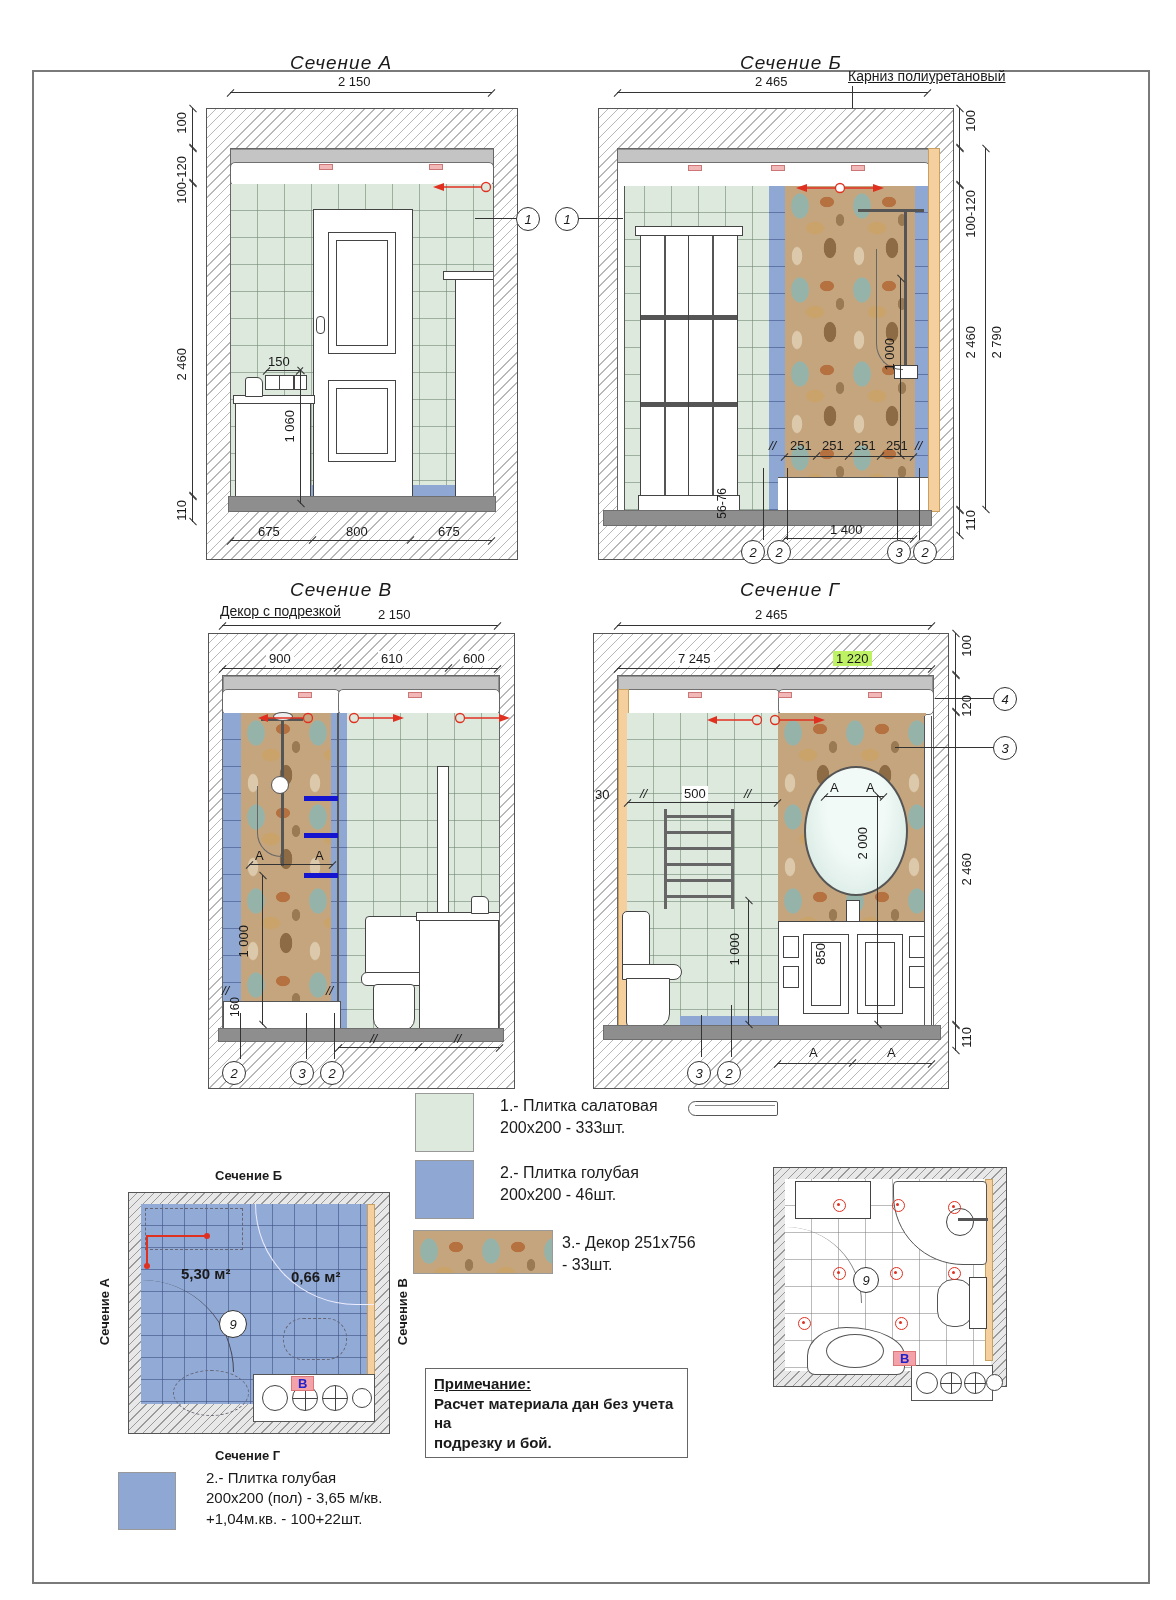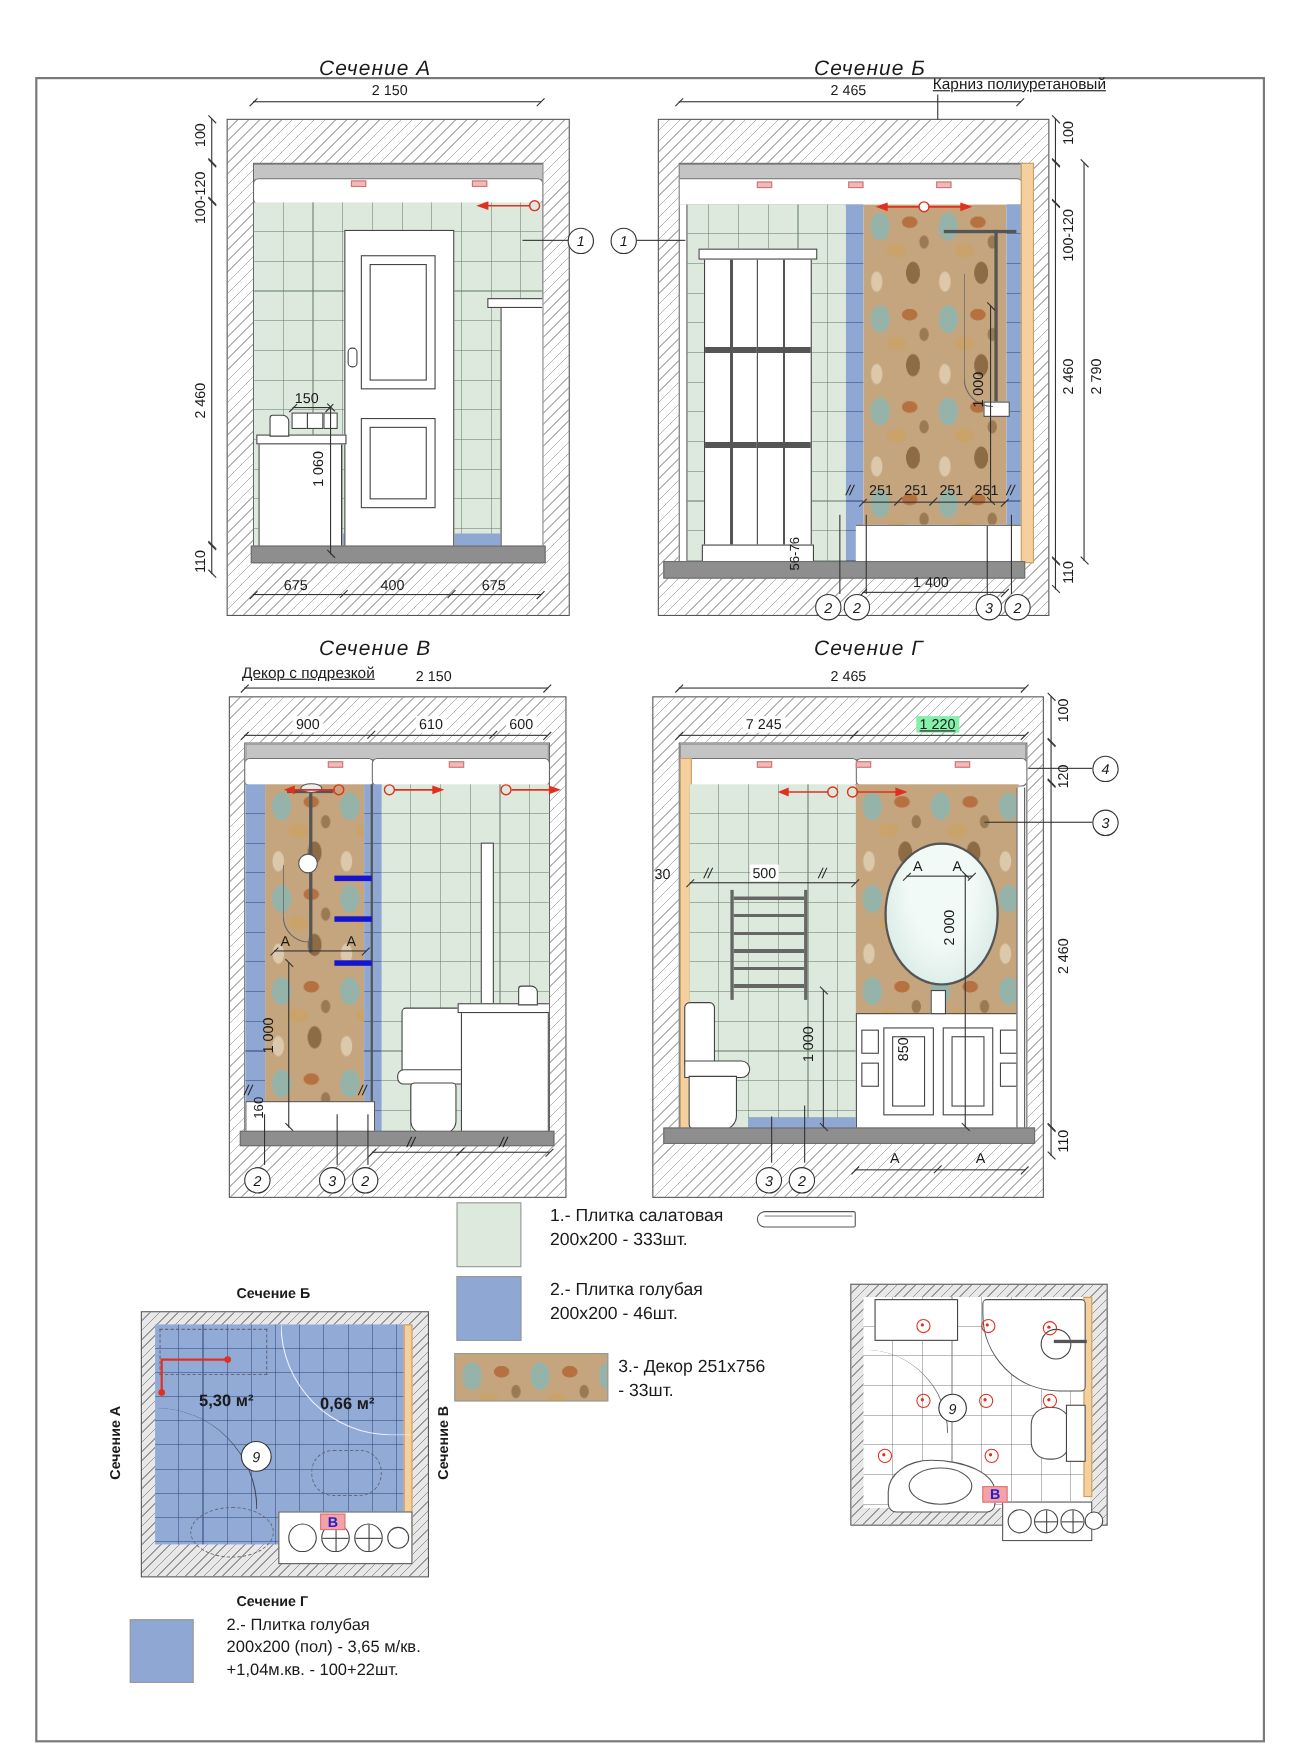--- a/index.html
+++ b/index.html
@@ -130,21 +130,21 @@
 
     <div class="hd" style="left:96px;top:322px;width:34px;"></div>
     <div class="s" style="left:98px;top:306px;">150</div>
     <div class="vd" style="left:130px;top:322px;height:134px;"></div>
     <div class="s vt" style="left:112px;top:362px;">1 060</div>
 
     <div class="hd" style="left:60px;top:492px;width:262px;"></div>
     <div class="tick" style="left:142px;top:487px;"></div>
     <div class="tick" style="left:240px;top:487px;"></div>
     <div class="s" style="left:88px;top:476px;">675</div>
-    <div class="s" style="left:176px;top:476px;">400</div>
+    <div class="s" style="left:176px;top:476px;">800</div>
     <div class="s" style="left:268px;top:476px;">675</div>
 
     <svg class="abs" style="left:262px;top:132px;" width="60" height="14" viewBox="0 0 60 14">
       <line x1="10" y1="7" x2="50" y2="7" stroke="#e03020" stroke-width="1.5"></line>
       <polygon points="1,7 12,3 12,11" fill="#e03020"></polygon>
       <circle cx="54" cy="7" r="4.5" fill="none" stroke="#e03020" stroke-width="1.3"></circle>
     </svg>
     <div class="ldr" style="left:305px;top:170px;width:42px;height:1px;"></div>
     <div class="callout" style="left:346px;top:159px;">1</div>
   </div>
@@ -325,21 +325,21 @@
 
   <div class="abs" style="left:555px;top:565px;width:470px;height:535px;">
     <div class="title" style="left:185px;top:14px;">Сечение  Г</div>
     <div class="hd" style="left:62px;top:60px;width:315px;"></div>
     <div class="s" style="left:200px;top:42px;">2 465</div>
 
     <div class="abs hatch" style="left:38px;top:68px;width:354px;height:454px;"></div>
     <div class="hd" style="left:62px;top:103px;width:315px;background:#fff;"></div>
     <div class="tick" style="left:221px;top:98px;"></div>
     <div class="s" style="left:120px;top:86px;background:#fff;padding:0 3px;">7 245</div>
-    <div class="s" style="left:278px;top:86px;background:#86efac;padding:0 3px;text-decoration:underline;">1 220</div>
+    <div class="s" style="left:278px;top:86px;background:#bef264;padding:0 3px;">1 220</div>
 
     <div class="room" style="left:62px;top:110px;width:315px;height:350px;">
       <div class="ceil" style="left:0;top:0;right:0;height:13px;"></div>
       <div class="cornice" style="left:-1px;top:13px;width:161px;height:24px;"></div>
       <div class="cornice" style="left:160px;top:13px;right:-1px;height:24px;"></div>
       <div class="pinkmark" style="left:70px;top:16px;"></div>
       <div class="pinkmark" style="left:160px;top:16px;"></div>
       <div class="pinkmark" style="left:250px;top:16px;"></div>
       <div class="orange" style="left:0;top:13px;width:9px;height:337px;"></div>
       <div class="tg" style="left:9px;top:37px;width:151px;height:313px;"></div>
@@ -503,20 +503,25 @@
     <div class="redring" style="left:68px;top:44px;"></div>
     <div class="redring" style="left:127px;top:44px;"></div>
     <div class="redring" style="left:183px;top:46px;"></div>
     <div class="redring" style="left:68px;top:112px;"></div>
     <div class="redring" style="left:125px;top:112px;"></div>
     <div class="redring" style="left:183px;top:112px;"></div>
     <div class="redring" style="left:33px;top:162px;"></div>
     <div class="redring" style="left:130px;top:162px;"></div>
   </div>
 
+  <div class="note-box" style="left:425px;top:1368px;width:245px;">
+    <div class="u">Примечание:</div>
+    <div>Расчет материала дан без учета на</div>
+    <div>подрезку и бой.</div>
+  </div>
 
   <div class="abs" style="left:118px;top:1468px;width:400px;height:90px;">
     <div class="swatch" style="left:0;top:4px;width:56px;height:56px;background:var(--tile_blue);"></div>
     <div class="legend-text" style="left:88px;top:0;font-size:15px;">
       <div>2.- Плитка голубая</div>
         <div>200х200 (пол) - 3,65 м/кв.</div>
         <div>+1,04м.кв. - 100+22шт.</div>
     </div>
   </div>
 </div>

